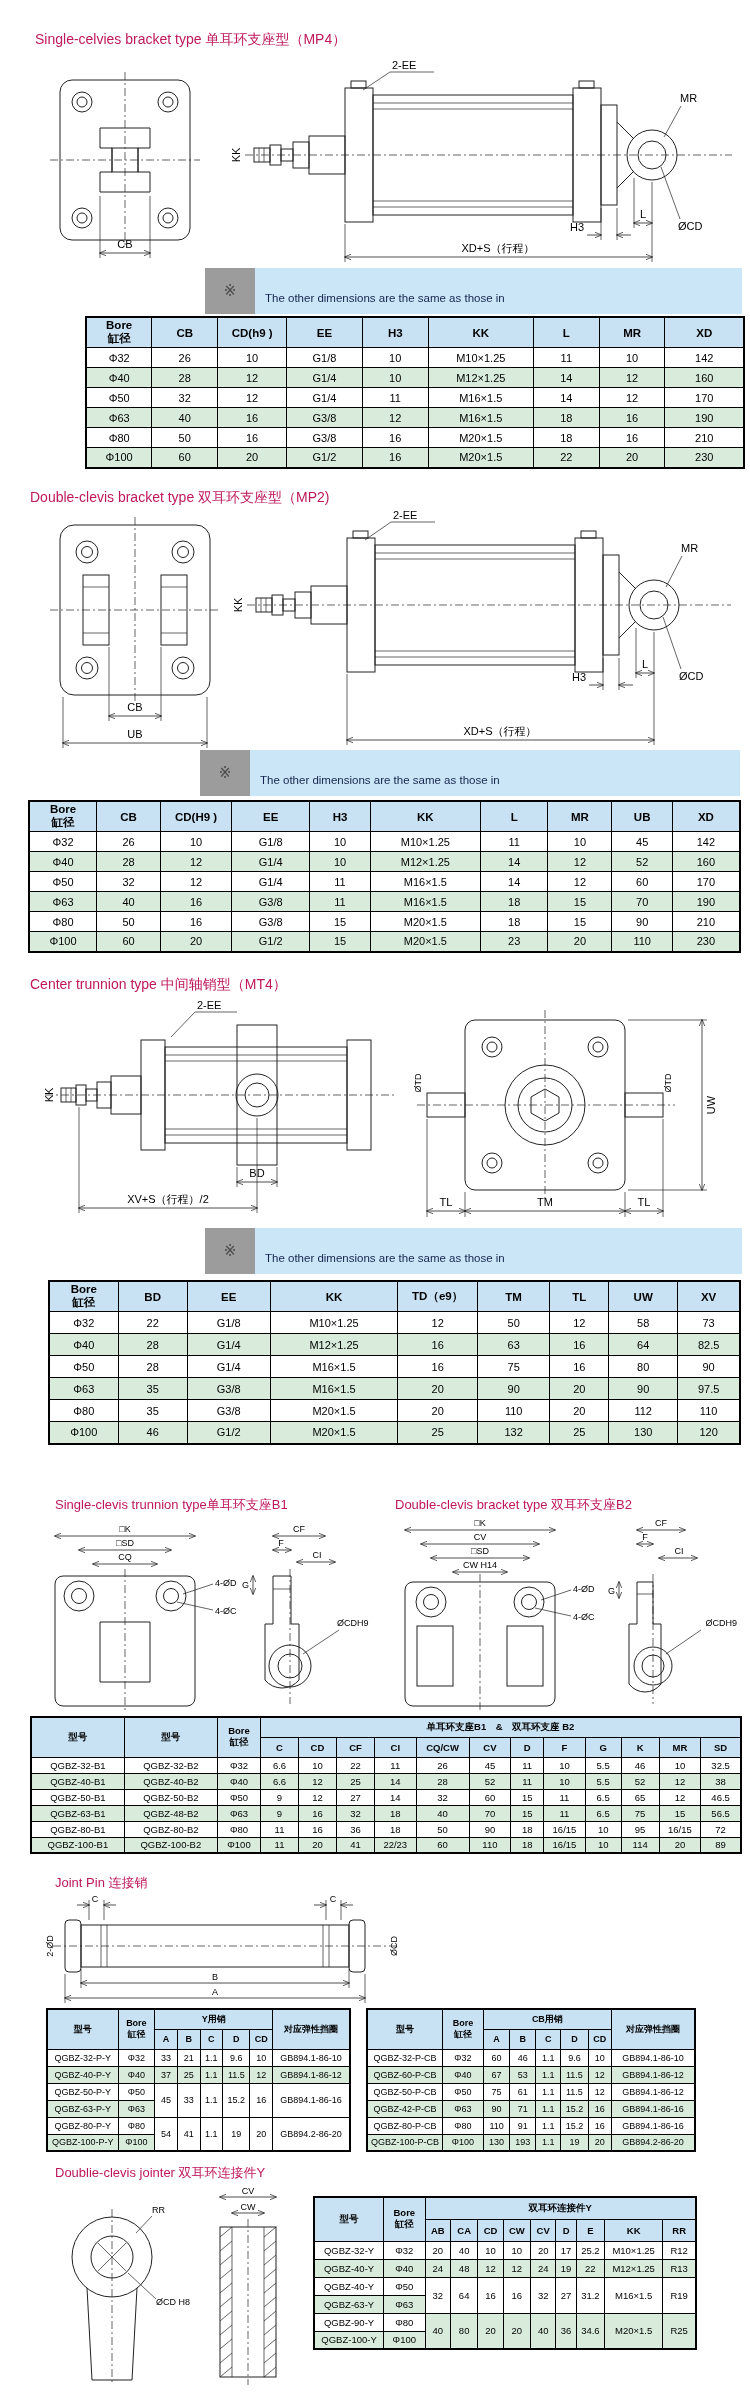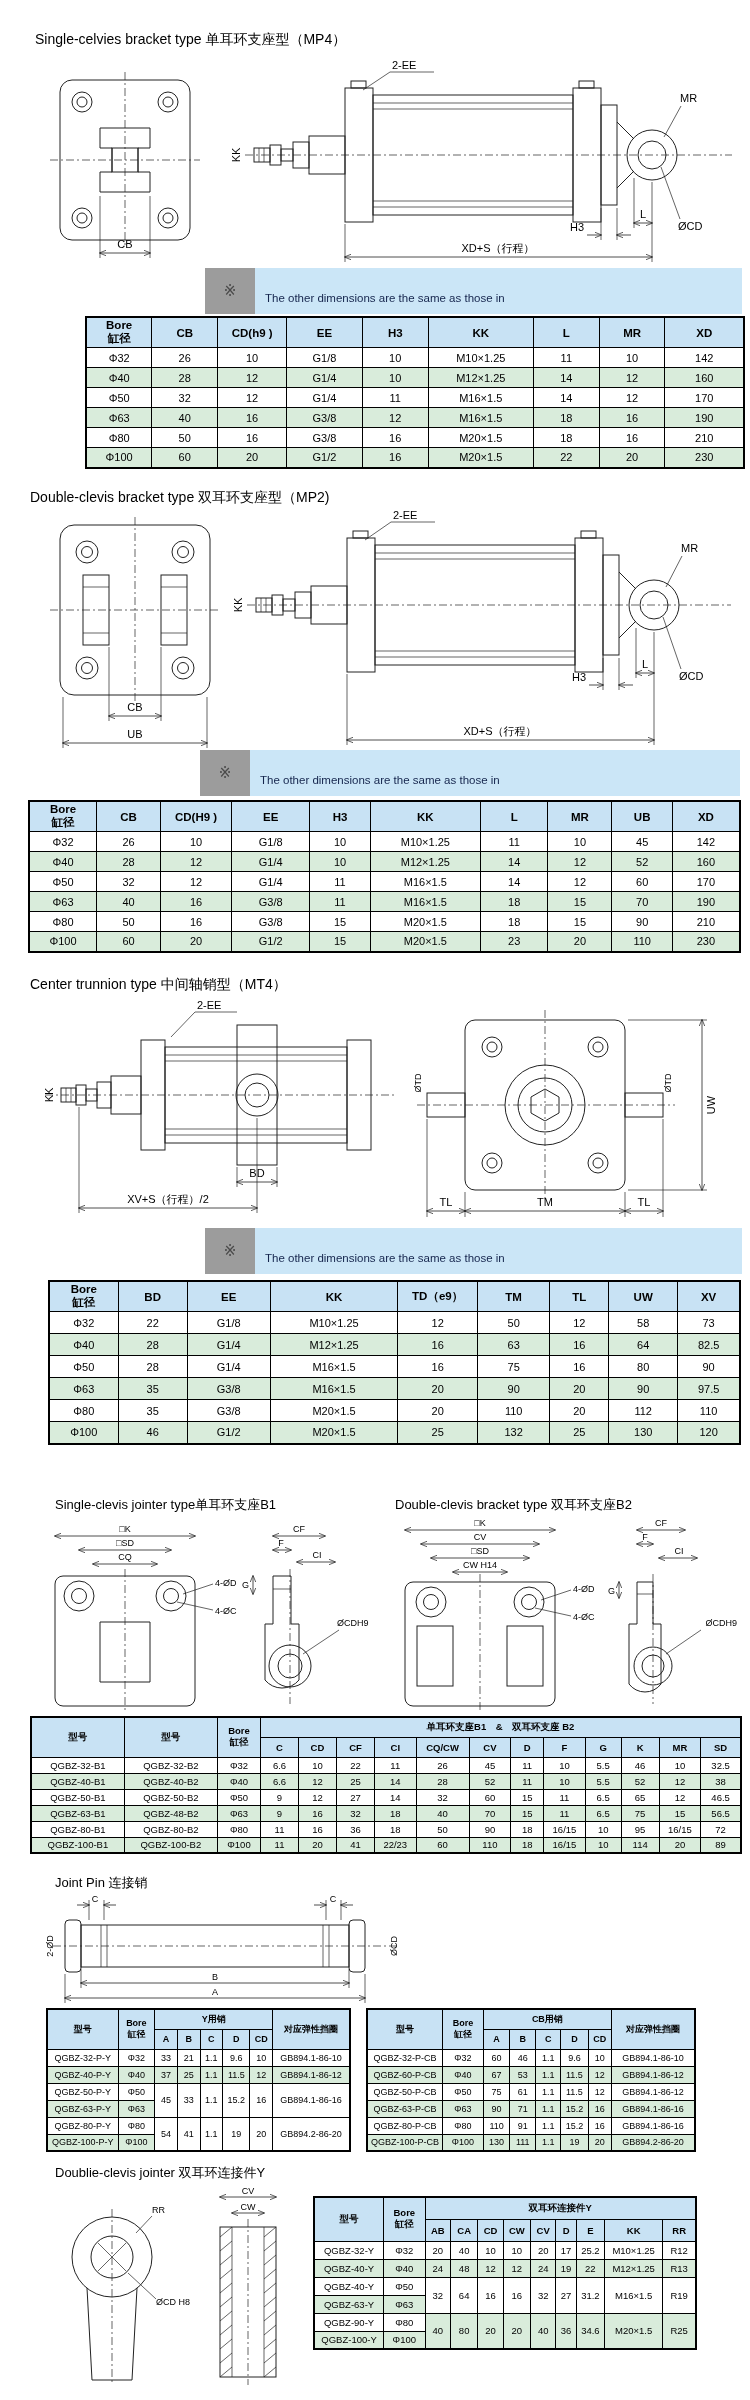--- a/index.html
+++ b/index.html
@@ -1,19 +1,19 @@
 <!DOCTYPE html>
 <html><head>
 <meta charset="utf-8">
 <style>
   *{margin:0;padding:0;box-sizing:border-box}
   html,body{background:#fff}
   body{width:750px;height:2400px;position:relative;font-family:"Liberation Sans","DejaVu Sans",sans-serif;color:#000}
   .page{position:absolute;left:0;top:0;width:750px;height:2400px;background:#fff;overflow:hidden}
-  .sec-title{position:absolute;font-size:14px;color:#000000;white-space:nowrap}
+  .sec-title{position:absolute;font-size:14px;color:#be185d;white-space:nowrap}
   
   .note{position:absolute;display:flex;height:46px}
   .note-sym{width:50px;background:#9c9c9c;color:#4a4a4a;display:flex;align-items:center;justify-content:center;font-size:15px;flex:none}
   .note-body{flex:1;background:#cbe6f7;color:#15254d;font-size:11.5px;line-height:1.5;padding:5px 10px;white-space:pre-line}
   .note-body .l2{padding-left:10px}
   
   .tbl{position:absolute}
   .tbl table{border-collapse:collapse;width:100%;table-layout:fixed;border:2px solid #000}
   .tbl th,.tbl td{border:1px solid #000;text-align:center;vertical-align:middle;padding:1px 2px;white-space:nowrap;overflow:hidden}
   .tbl thead th{background:#c8e2f4;font-weight:bold;white-space:pre-line}
@@ -579,21 +579,21 @@
             <td>25</td>
             <td>132</td>
             <td>25</td>
             <td>130</td>
             <td>120</td>
           </tr>
         </tbody>
       </table>
     </div>
 
-  <div class="sec-title" style="left:55px;top:1496px;font-size:13px">Single-clevis jointer type单耳环支座B1</div>
+  <div class="sec-title" style="left:55px;top:1496px;font-size:13px">Single-clevis trunnion type单耳环支座B1</div>
   <div class="sec-title" style="left:395px;top:1496px;font-size:13px">Double-clevis bracket type 双耳环支座B2</div>
 
   <svg style="left:25px;top:1514px" width="715" height="196" viewBox="0 0 715 196">
     <g>
       <rect x="30" y="62" width="140" height="130" rx="8"></rect>
       <circle cx="54" cy="82" r="15"></circle>
         <circle cx="54" cy="82" r="7.5"></circle>
       <circle cx="146" cy="82" r="15"></circle>
         <circle cx="146" cy="82" r="7.5"></circle>
       <path d="M75,108 h50 M75,168 h50 M75,108 v60 M125,108 v60"></path>
@@ -985,21 +985,21 @@
             <td>QGBZ-50-P-CB</td>
             <td>Φ50</td>
             <td>75</td>
             <td>61</td>
             <td>1.1</td>
             <td>11.5</td>
             <td>12</td>
             <td>GB894.1-86-12</td>
           </tr>
           <tr class="alt">
-            <td>QGBZ-63-P-CB</td>
+            <td>QGBZ-42-P-CB</td>
             <td>Φ63</td>
             <td>90</td>
             <td>71</td>
             <td>1.1</td>
             <td>15.2</td>
             <td>16</td>
             <td>GB894.1-86-16</td>
           </tr>
           <tr>
             <td>QGBZ-80-P-CB</td>
@@ -1008,21 +1008,21 @@
             <td>91</td>
             <td>1.1</td>
             <td>15.2</td>
             <td>16</td>
             <td>GB894.1-86-16</td>
           </tr>
           <tr class="alt">
             <td>QGBZ-100-P-CB</td>
             <td>Φ100</td>
             <td>130</td>
-            <td>111</td>
+            <td>193</td>
             <td>1.1</td>
             <td>19</td>
             <td>20</td>
             <td>GB894.2-86-20</td>
           </tr>
         </tbody>
       </table>
     </div>
 
   <div class="sec-title" style="left:55px;top:2164px;font-size:13px">Doublie-clevis jointer 双耳环连接件Y</div>

